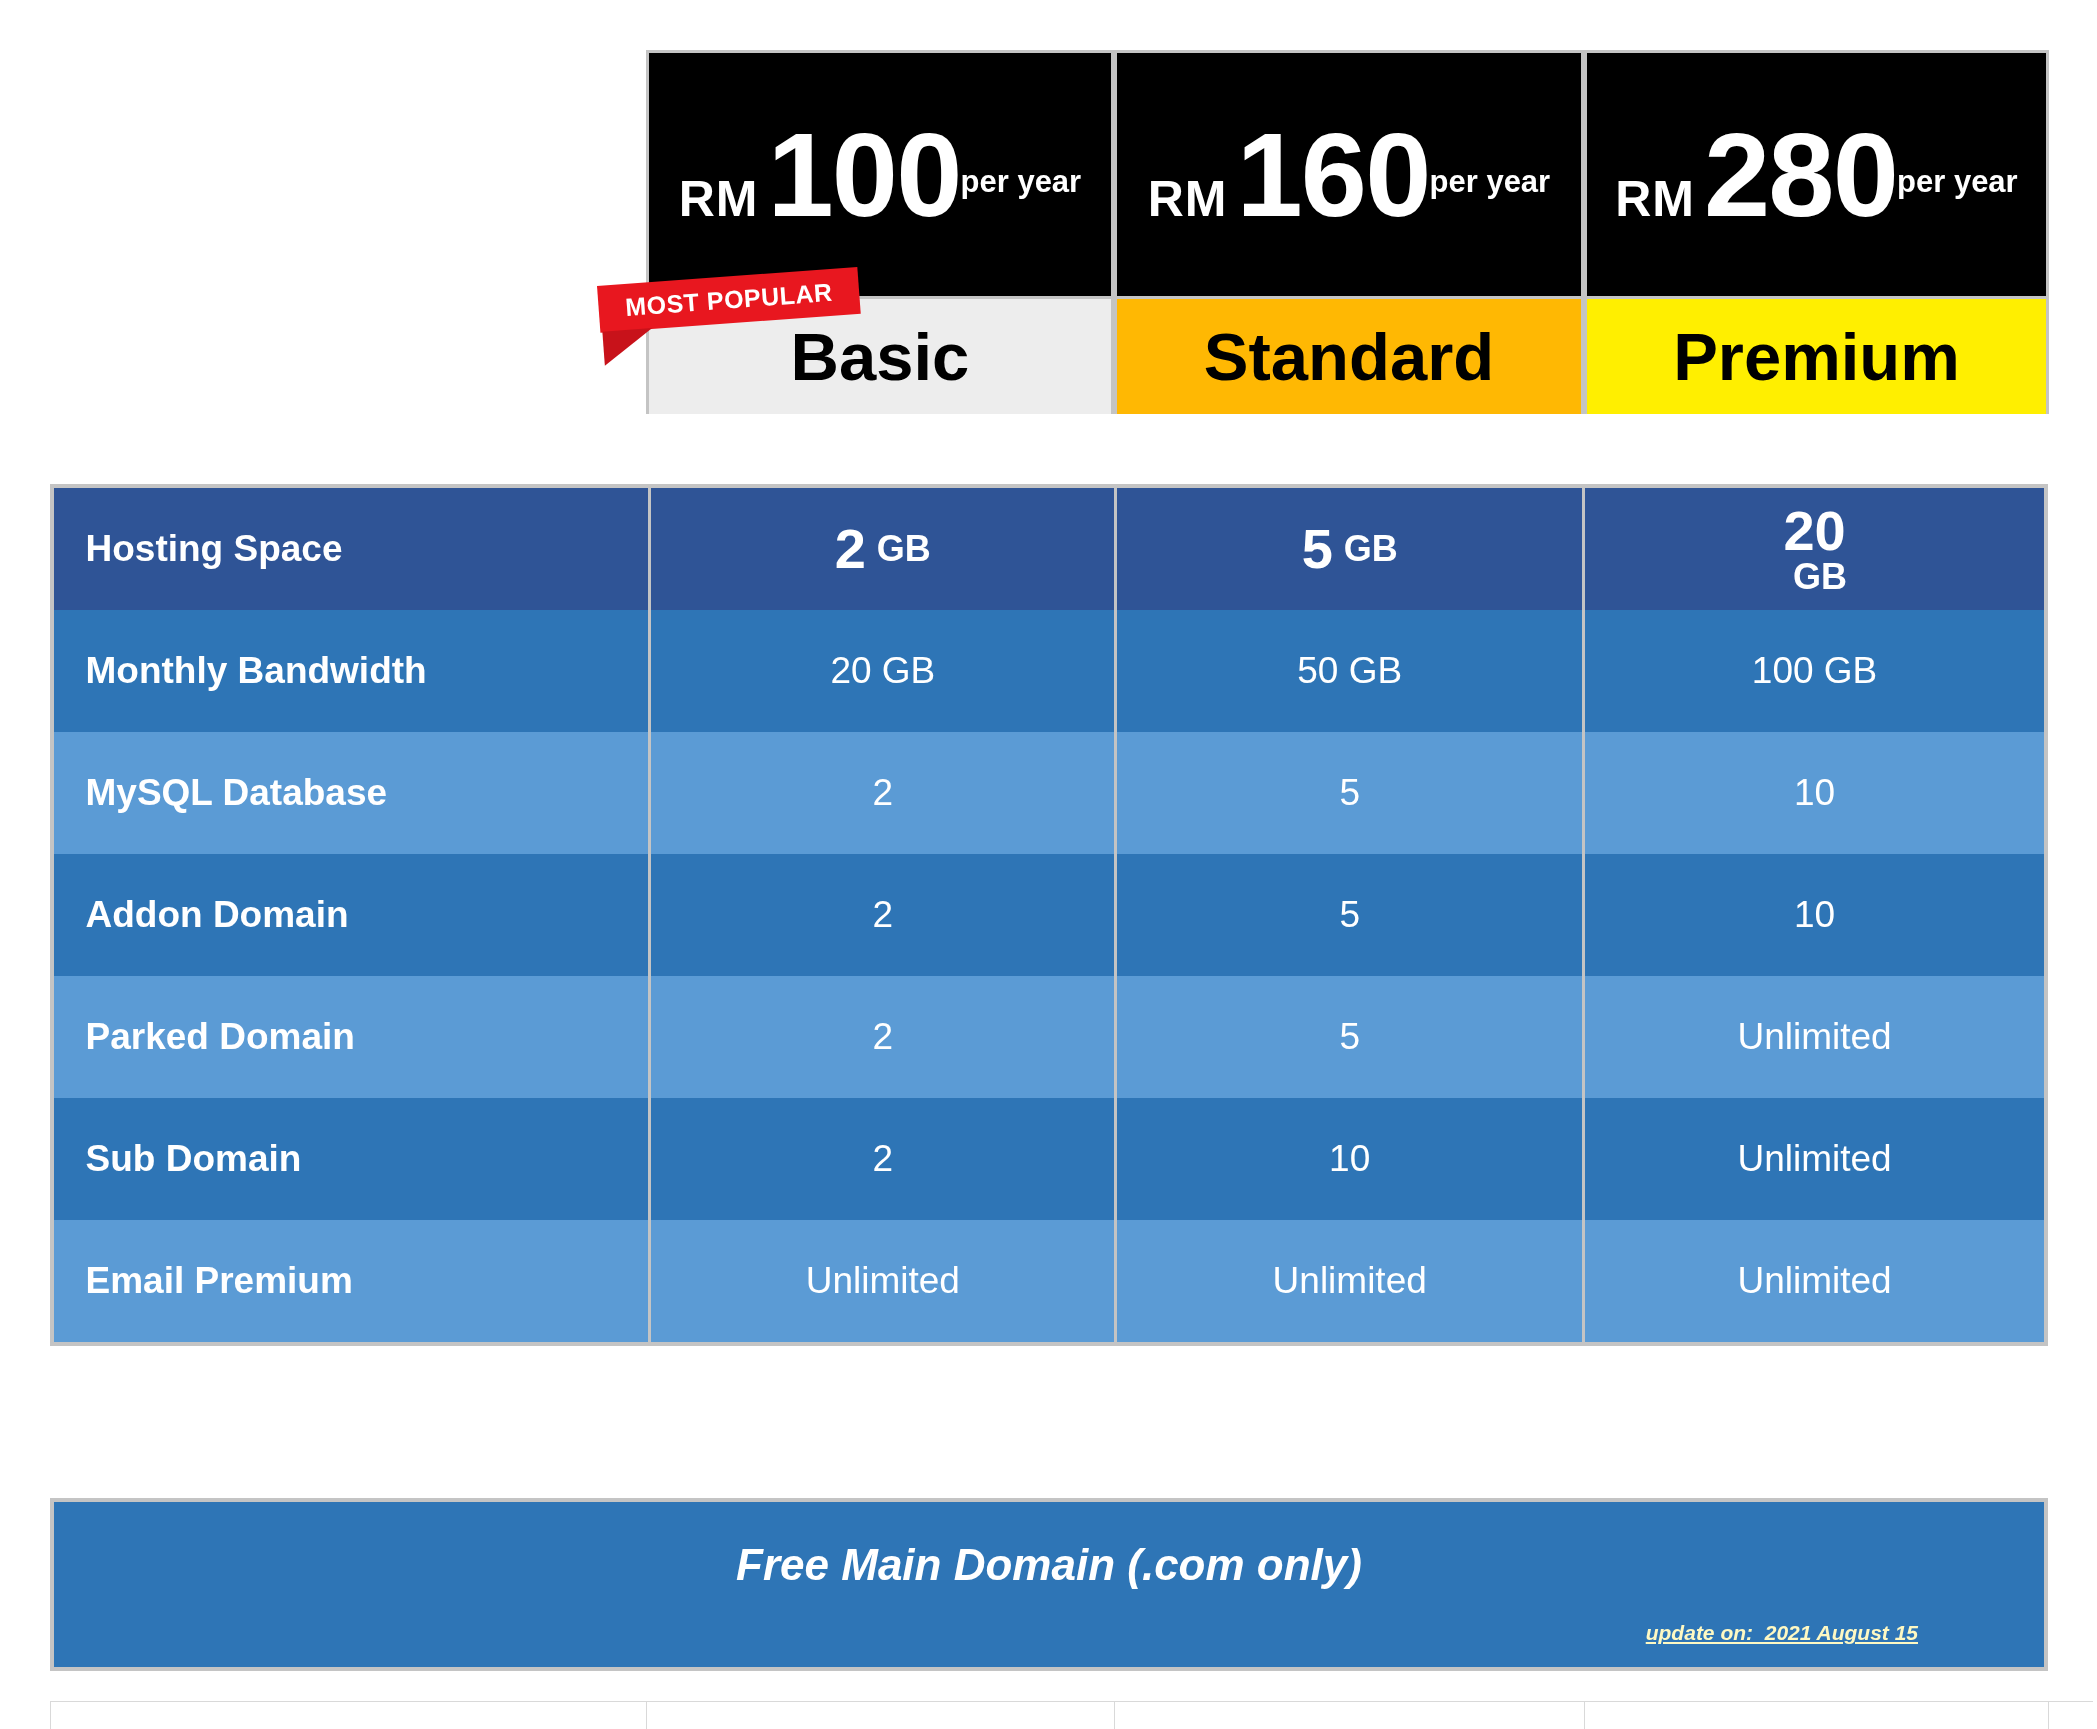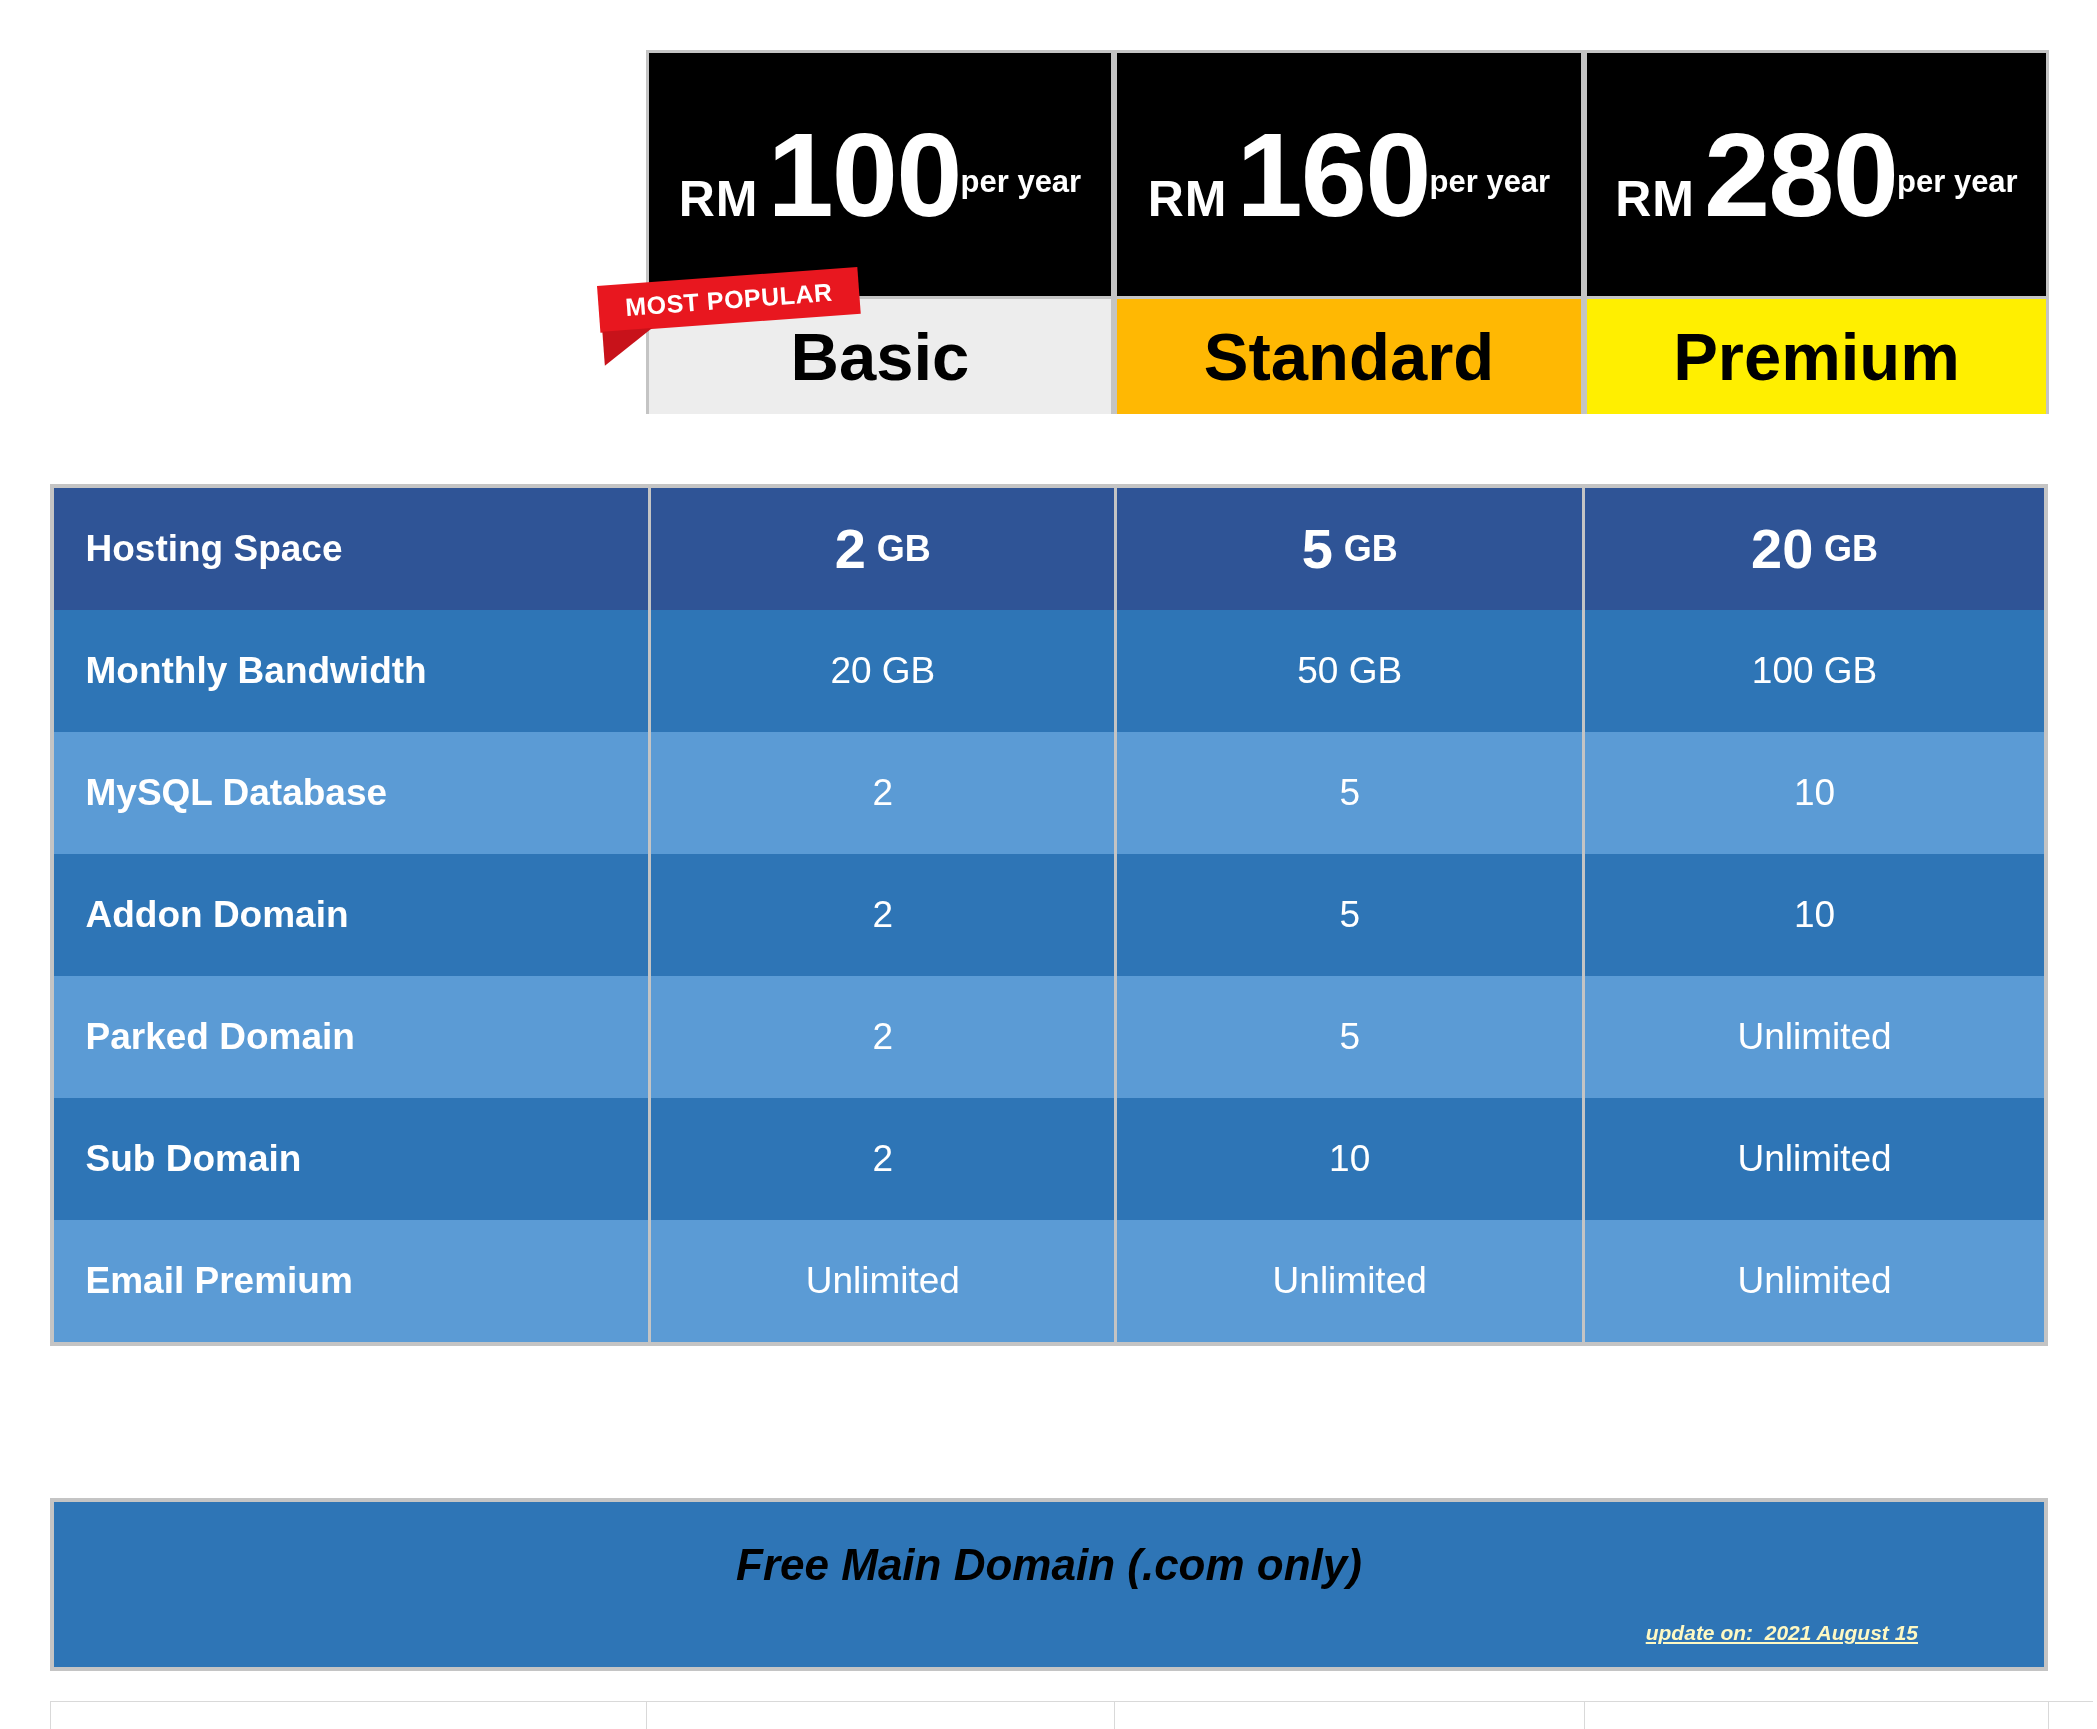--- a/index.html
+++ b/index.html
@@ -170,21 +170,21 @@
     justify-content: flex-start;
   }
   .tcell.val {
     justify-content: center;
     font-size: 37px;
     font-weight: normal;
     border-left: 3.6px solid #c4c4c4;
   }
   .tcell.val.v1 { width: 468px; }
   .tcell.val.v2 { width: 470px; }
-  .tcell.val.v3 { width: 464px; }
+  .tcell.val.v3 { width: 464px; flex-direction: column; }
 
   
   .tint-darkest { background: #2f5496; }
   .tint-mid     { background: #2e75b6; }
   .tint-light   { background: #5b9bd5; }
 
   
   .big-num {
     font-size: 56px;
     font-weight: bold;
@@ -207,21 +207,21 @@
     background: #2e75b6;
     border: 4.5px solid #c4c4c4;
     box-sizing: border-box;
   }
   .footer-title {
     position: absolute;
     left: 0;
     top: 38px;
     width: 100%;
     text-align: center;
-    color: #000000;
+    color: #ffffff;
     font-size: 44px;
     font-weight: bold;
     font-style: italic;
   }
   .footer-update {
     position: absolute;
     right: 126px;
     bottom: 21.6px;
     color: #fef9c3;
     font-size: 21px;

